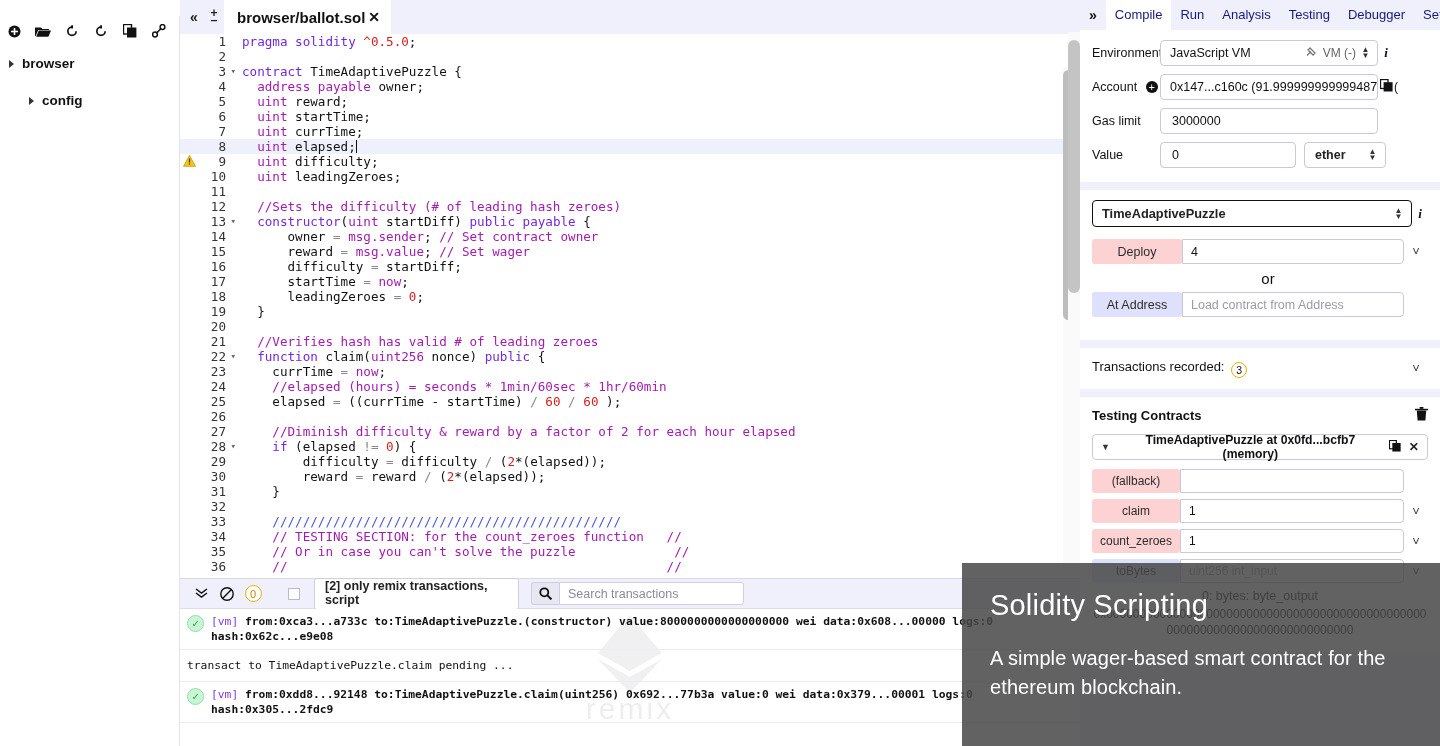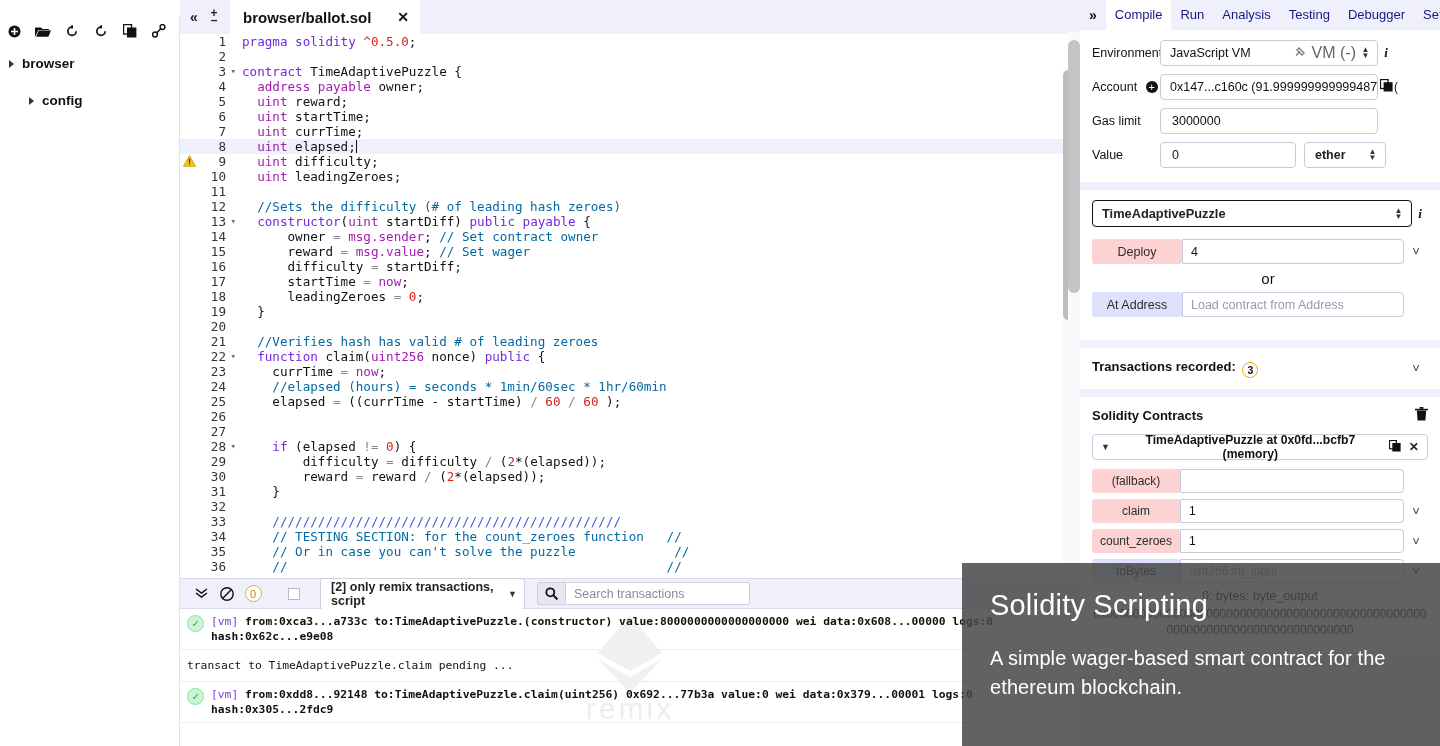--- a/index.html
+++ b/index.html
@@ -53,22 +53,22 @@
     height: 34px; background: #eff0fb; display: flex; align-items: center;
     padding-left: 4px; position: relative;
   }
   .tab-ctrl {
     width: 20px; height: 26px; display: flex; align-items: center;
     justify-content: center; cursor: pointer; color: #222;
     font-weight: bold; font-size: 14px;
   }
   #plusminus { flex-direction: column; line-height: 7px; font-size: 12px; }
   #filetab {
-    margin-left: 6px; height: 34px; background: #fff;
-    display: flex; align-items: center; gap: 26px;
+    height: 34px; background: #fff;
+    display: flex; align-items: center; gap: 3px;
     padding: 0 11px 0 13px; cursor: pointer;
   }
   #filetab .tabname { font-weight: bold; font-size: 15px; color: #111; }
   #filetab .tabclose { font-size: 14px; color: #111; font-weight: bold; cursor: pointer; }
 
   #codearea {
     position: relative; height: 544px; overflow: hidden;
     background: #fff;
     font-family: "DejaVu Sans Mono", monospace;
     font-size: 12.6px;
@@ -83,21 +83,21 @@
   }
   .fold { position: absolute; right: -6px; top: 0px; color: #666; font-size: 9px; }
   .warnicon {
     position: absolute; left: 3px; top: 1px; width: 13px; height: 12px;
   }
   .ctext { padding-left: 12px; }
 
   .k-key { color: #7129e0; }      
   .k-type { color: #a21caf; }     
   .k-num { color: #d62020; }      
-  .k-com { color: #0369a1; }      
+  .k-com { color: #a21caf; }      
   .k-plain { color: #111; }
   .k-op { color: #888; }
   .k-slash { color: #4a56d6; }
   .caret {
     display: inline-block; width: 1px; height: 13px;
     background: #111; vertical-align: -2px;
   }
 
   #edit-scroll {
     position: absolute; right: 6px; top: 36px; width: 11px; height: 250px;
@@ -122,25 +122,26 @@
     width: 17px; height: 17px; border-radius: 50%;
     border: 1.5px solid #e8b100; color: #c08800;
     font-size: 11px; display: flex; align-items: center; justify-content: center;
     background: #fff;
   }
   #term-check {
     width: 12px; height: 12px; border: 1px solid #b9b9c9; background: #fff;
     margin-left: 22px; cursor: pointer;
   }
   #term-select {
-    margin-left: 20px; width: 205px; height: 32px; background: #fff;
+    margin-left: 14px; width: 205px; height: 32px; background: #fff;
     border: 1px solid #cfcfe0; border-radius: 3px;
     display: flex; align-items: center; justify-content: space-between;
     padding: 0 7px 0 10px; font-size: 12.5px; font-weight: bold; color: #222;
     cursor: pointer;
+    flex-direction: column;
   }
   #term-select .car { font-size: 9px; color: #333; }
   #term-search-ico {
     margin-left: 12px; width: 28px; height: 23px; background: #e7e7f2;
     border: 1px solid #cfcfe0; border-right: none;
     border-radius: 3px 0 0 3px;
     display: flex; align-items: center; justify-content: center; cursor: pointer;
   }
   #term-search {
     width: 185px; height: 23px; border: 1px solid #cfcfe0; border-radius: 0 3px 3px 0;
@@ -208,21 +209,21 @@
   }
   .fctl input {
     border: none; outline: none; width: 100%; font-size: 12.5px;
     font-family: "Liberation Sans", sans-serif; color: #111; background: transparent;
   }
   .spin {
     width: 11px; min-width: 11px; display: flex; flex-direction: column;
     align-items: center; justify-content: center; line-height: 6px;
     font-size: 8px; color: #333; cursor: pointer;
   }
-  .vmtag { color: #666; font-size: 16px; white-space: nowrap; margin-right: 4px; }
+  .vmtag { color: #666; font-size: 12px; white-space: nowrap; margin-right: 4px; }
   .infoi { width: 16px; text-align: center; font-weight: bold; font-style: italic;
            font-family: "Liberation Serif", serif; color: #111; cursor: pointer; font-size: 13px; }
   .addcircle {
     width: 12px; height: 12px; border-radius: 50%; background: #111;
     display: inline-flex; align-items: center; justify-content: center;
     color: #fff; font-size: 11px; line-height: 10px; margin-left: 5px; cursor: pointer;
   }
   .unitsel {
     width: 82px; min-width: 82px; height: 26px; margin-left: 8px;
     border: 1px solid #c9c9dc; border-radius: 4px; background: #fff;
@@ -253,21 +254,21 @@
     font-family: "Liberation Sans", sans-serif; color: #111;
   }
   .deployinput::placeholder { color: #9a9aab; }
   .chevdown { width: 24px; text-align: center; color: #444; font-size: 13px; cursor: pointer; }
   .ortext { text-align: center; font-size: 15px; color: #111; margin: 3px 0 5px 16px; }
 
   #txrec {
     background: #fff; padding: 11px 12px; margin-bottom: 8px;
     display: flex; align-items: center; justify-content: space-between;
   }
-  #txrec .t { font-weight: bold; font-size: 13px; color: #111; text-align: right; }
+  #txrec .t { font-weight: normal; font-size: 13px; color: #111; text-align: right; }
   .numbadge {
     display: inline-flex; align-items: center; justify-content: center;
     width: 16px; height: 16px; border-radius: 50%; border: 1.3px solid #e8b100;
     color: #111; font-size: 10.5px; margin-left: 3px; vertical-align: -3px;
   }
 
   #deployed { background: #fff; padding: 10px 12px 14px 12px; }
   #deployed-head { display: flex; align-items: center; justify-content: space-between; margin-bottom: 10px; }
   #deployed-head .t { font-weight: bold; font-size: 13px; color: #111; }
   .instancebar {
@@ -414,21 +415,21 @@
           <div class="crow"><div class="gutter">17</div><div class="ctext"><span class="k-plain">      startTime </span><span class="k-op">=</span><span class="k-plain"> </span><span class="k-type">now</span><span class="k-plain">;</span></div></div>
           <div class="crow"><div class="gutter">18</div><div class="ctext"><span class="k-plain">      leadingZeroes </span><span class="k-op">=</span><span class="k-plain"> </span><span class="k-num">0</span><span class="k-plain">;</span></div></div>
           <div class="crow"><div class="gutter">19</div><div class="ctext"><span class="k-plain">  }</span></div></div>
           <div class="crow"><div class="gutter">20</div><div class="ctext"></div></div>
           <div class="crow"><div class="gutter">21</div><div class="ctext"><span class="k-com">  //Verifies hash has valid # of leading zeroes</span></div></div>
           <div class="crow"><div class="gutter">22<span class="fold">▾</span></div><div class="ctext"><span class="k-plain">  </span><span class="k-key">function </span><span class="k-plain">claim(</span><span class="k-type">uint256</span><span class="k-plain"> nonce) </span><span class="k-key">public</span><span class="k-plain"> {</span></div></div>
           <div class="crow"><div class="gutter">23</div><div class="ctext"><span class="k-plain">    currTime </span><span class="k-op">=</span><span class="k-plain"> </span><span class="k-type">now</span><span class="k-plain">;</span></div></div>
           <div class="crow"><div class="gutter">24</div><div class="ctext"><span class="k-com">    //elapsed (hours) = seconds * 1min/60sec * 1hr/60min</span></div></div>
           <div class="crow"><div class="gutter">25</div><div class="ctext"><span class="k-plain">    elapsed </span><span class="k-op">=</span><span class="k-plain"> ((currTime - startTime) </span><span class="k-op">/</span><span class="k-plain"> </span><span class="k-num">60</span><span class="k-plain"> </span><span class="k-op">/</span><span class="k-plain"> </span><span class="k-num">60</span><span class="k-plain"> );</span></div></div>
           <div class="crow"><div class="gutter">26</div><div class="ctext"></div></div>
-          <div class="crow"><div class="gutter">27</div></div>
+          <div class="crow"><div class="gutter">27</div><div class="ctext"><span class="k-com">    //Diminish difficulty &amp; reward by a factor of 2 for each hour elapsed</span></div></div>
           <div class="crow"><div class="gutter">28<span class="fold">▾</span></div><div class="ctext"><span class="k-plain">    </span><span class="k-key">if</span><span class="k-plain"> (elapsed </span><span class="k-op">!=</span><span class="k-plain"> </span><span class="k-num">0</span><span class="k-plain">) {</span></div></div>
           <div class="crow"><div class="gutter">29</div><div class="ctext"><span class="k-plain">        difficulty </span><span class="k-op">=</span><span class="k-plain"> difficulty </span><span class="k-op">/</span><span class="k-plain"> (</span><span class="k-num">2</span><span class="k-plain">*(elapsed));</span></div></div>
           <div class="crow"><div class="gutter">30</div><div class="ctext"><span class="k-plain">        reward </span><span class="k-op">=</span><span class="k-plain"> reward </span><span class="k-op">/</span><span class="k-plain"> (</span><span class="k-num">2</span><span class="k-plain">*(elapsed));</span></div></div>
           <div class="crow"><div class="gutter">31</div><div class="ctext"><span class="k-plain">    }</span></div></div>
           <div class="crow"><div class="gutter">32</div><div class="ctext"></div></div>
           <div class="crow"><div class="gutter">33</div><div class="ctext"><span class="k-slash">    //////////////////////////////////////////////</span></div></div>
           <div class="crow"><div class="gutter">34</div><div class="ctext"><span class="k-com">    // TESTING SECTION: for the count_zeroes function   //</span></div></div>
           <div class="crow"><div class="gutter">35</div><div class="ctext"><span class="k-com">    // Or in case you can't solve the puzzle             //</span></div></div>
           <div class="crow"><div class="gutter">36</div><div class="ctext"><span class="k-com">    //                                                  //</span></div></div>
         </div>
@@ -581,21 +582,21 @@
     <div id="txrec">
       <span class="t">
         <span>Transactions recorded:</span>
         <span class="numbadge">3</span>
       </span>
       <span class="chevdown">˅</span>
     </div>
 
     <div id="deployed">
       <div id="deployed-head">
-        <span class="t">Solidity Contracts</span>
+        <span class="t">Testing Contracts</span>
         <span>
           <svg width="13" height="14" viewBox="0 0 13 14">
               <path d="M1.8 3.5h9.4l-0.8 10H2.6z" fill="#111"></path>
               <rect x="0" y="1.8" width="13" height="1.5" fill="#111"></rect>
               <rect x="4.6" y="0" width="3.8" height="1.8" fill="#111"></rect>
             </svg>
         </span>
       </div>
 
       <div class="instancebar">

